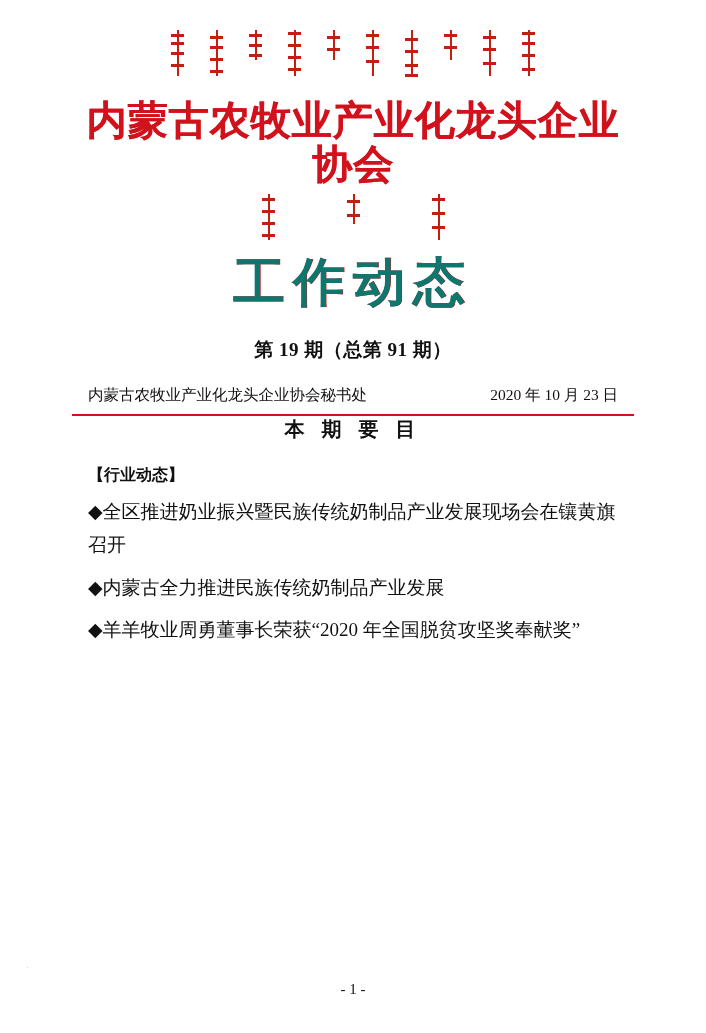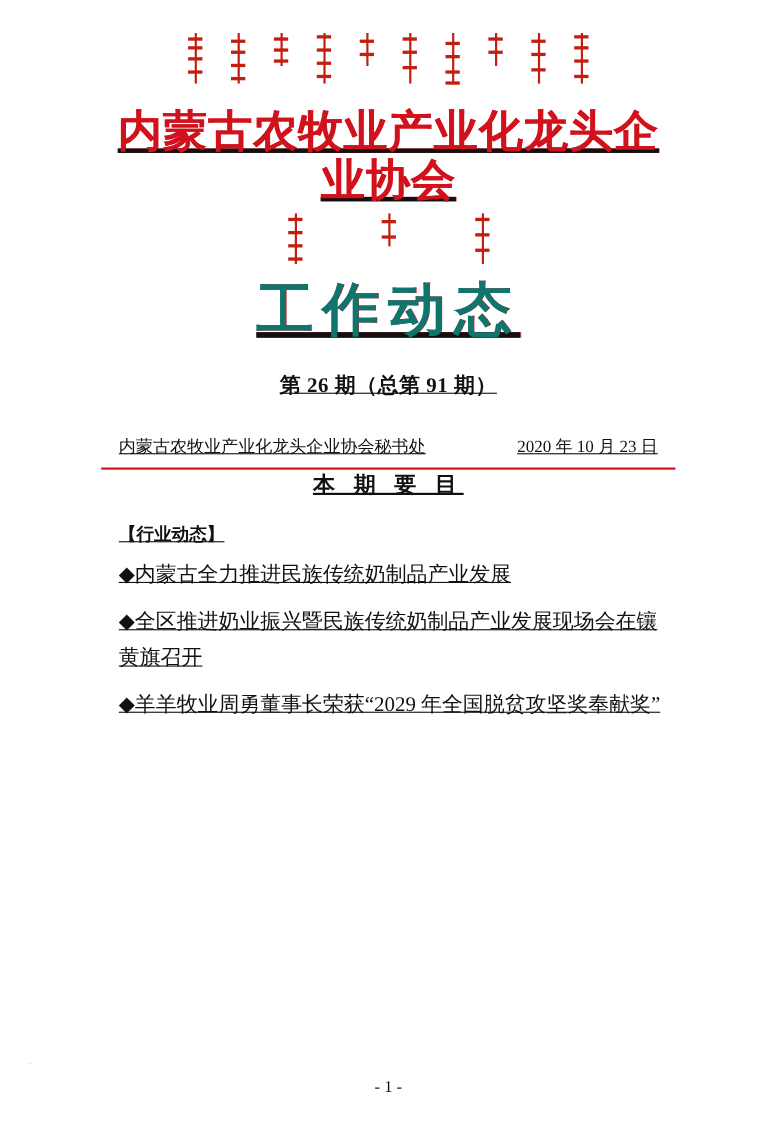--- a/index.html
+++ b/index.html
@@ -13,22 +13,21 @@
     position: relative;
     font-family: "Liberation Serif", "DejaVu Serif", serif;
     color: #111;
     overflow: hidden;
   }
   .page {
     position: relative;
     width: 706px;
     height: 1024px;
     box-sizing: border-box;
-    padding: 0 92px;
-    text-decoration: underline;
+    padding: 0 72px;
   }
 
   
   .mongol-band {
     display: flex;
     justify-content: center;
     align-items: flex-start;
     gap: 26px;
     padding-top: 30px;
     height: 62px;
@@ -92,21 +91,21 @@
     font-weight: bold;
     font-size: 19px;
     margin-top: 26px;
     letter-spacing: 0.5px;
   }
   .meta-row {
     display: flex;
     justify-content: space-between;
     align-items: flex-end;
     font-size: 15.5px;
-    margin-top: 33px;
+    margin-top: 22px;
     padding: 0 16px;
   }
   .rule {
     margin-top: 8px;
     border-top: 2.5px solid #d1121c;
     height: 0;
   }
 
   
   .contents-title {
@@ -234,36 +233,36 @@
     <div class="mongol-col">
         <div class="spine"></div>
         <div class="tick" style="top:4px"></div>
         <div class="tick" style="top:18px"></div>
         <div class="tick" style="top:32px"></div>
       </div>
   </div>
 
   <div class="sub-title">工作动态</div>
 
-  <div class="issue-line">第 26 期（总第 91 期）</div>
+  <div class="issue-line">第 19 期（总第 91 期）</div>
 
   <div class="meta-row">
     <span>内蒙古农牧业产业化龙头企业协会秘书处</span>
     <span>2020 年 10 月 23 日</span>
   </div>
 
   <div class="rule"></div>
 
   <div class="contents-title">本 期 要 目</div>
 
   <div>
     <div class="section-head">【行业动态】</div>
+    <div class="entry">◆全区推进奶业振兴暨民族传统奶制品产业发展现场会在镶黄旗召开</div>
     <div class="entry">◆内蒙古全力推进民族传统奶制品产业发展</div>
-    <div class="entry">◆全区推进奶业振兴暨民族传统奶制品产业发展现场会在镶黄旗召开</div>
   </div>
 
   <div>
-    <div class="entry">◆羊羊牧业周勇董事长荣获“2029 年全国脱贫攻坚奖奉献奖”</div>
+    <div class="entry">◆羊羊牧业周勇董事长荣获“2020 年全国脱贫攻坚奖奉献奖”</div>
   </div>
 
   <div class="corner-mark">·</div>
   <div class="page-number">- 1 -</div>
 </div>
 
 </body></html>

